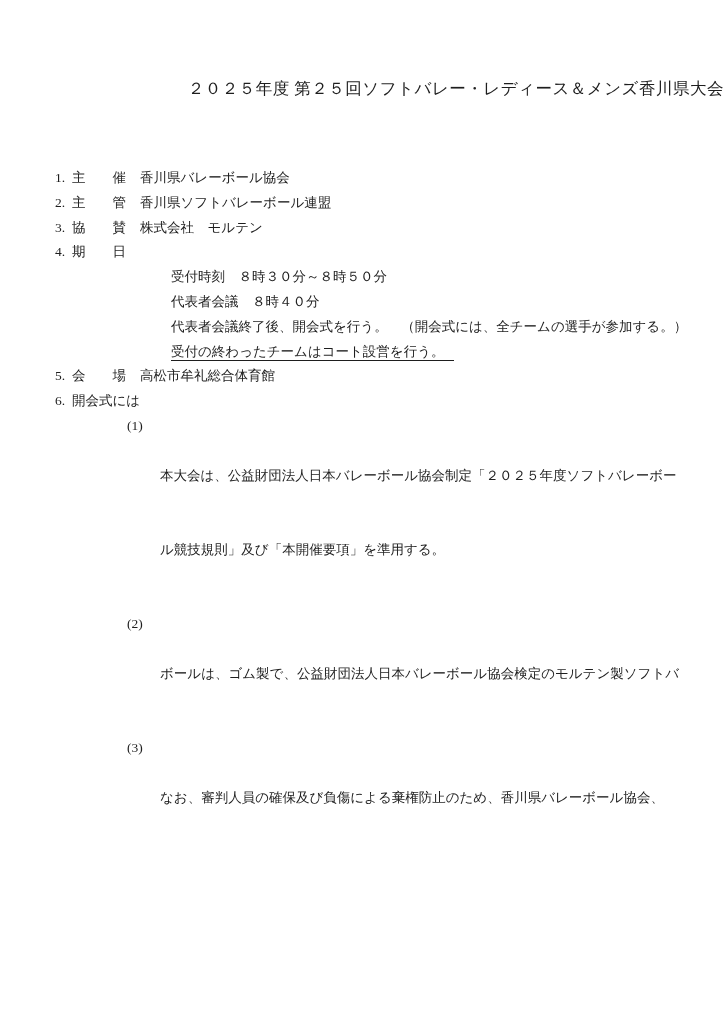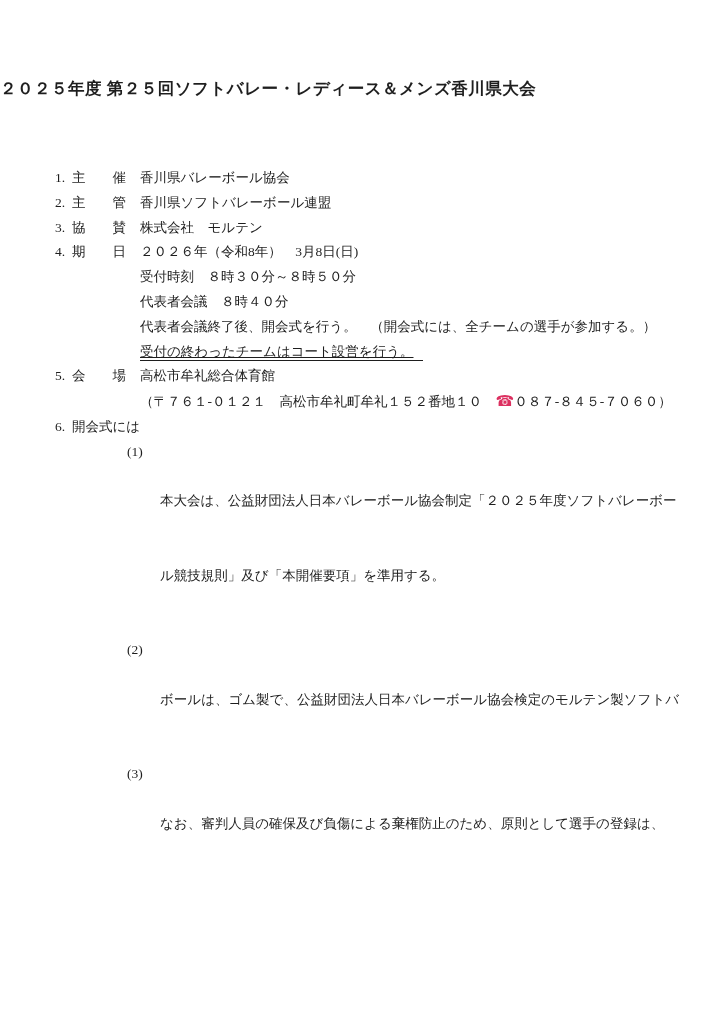--- a/index.html
+++ b/index.html
@@ -6,45 +6,44 @@
   .page {
     position:relative;
     width:724px; height:1024px;
     background:#ffffff;
     color:#1e1e1e;
     font-family:"Liberation Serif","DejaVu Serif",serif;
     overflow:hidden;
   }
   .title {
     margin:76px 0 0 0;
-    text-align:left;
+    text-align:right;
     font-size:16.5px;
-    font-weight:bold;
+    font-weight:normal;
     line-height:26px;
     letter-spacing:0.5px;
     white-space:pre;
   }
   .content {
     margin:64px 0 0 55px;
     font-size:13.5px;
     line-height:24.8px;
   }
   .row { display:flex; }
   .num-col  { width:17px; flex:none; }
   .label-col{ width:68px; flex:none; white-space:pre; }
   .value    { white-space:pre; }
-  .indent-sub { margin-left:85px; white-space:pre; }
+  .indent-sub { margin-left:116px; white-space:pre; }
   .rule { display:flex; }
   .rule .rnum { margin-left:72px; width:33px; flex:none; }
   .rule .rtext { white-space:pre; }
   .rule .rtext div { white-space:pre; }
   .underlined {
     border-bottom:1.3px solid currentColor;
     padding-bottom:1px;
-    text-decoration:underline;
   }
   .ext-underline { padding-right:10px; }
   .phone-icon {
     color:#dc3060;
     font-size:15px;
     font-family:"DejaVu Sans",sans-serif;
   }
   .inline-seg { white-space:pre; }
 </style>
 </head>
@@ -70,33 +69,31 @@
 
     <div class="row">
       <span class="num-col">3.</span>
       <span class="label-col">協　　賛</span>
       <span class="value">株式会社　モルテン</span>
     </div>
 
     <div class="row">
       <span class="num-col">4.</span>
       <span class="label-col">期　　日</span>
-      <span class="value">２０２６年（令和8年）　3月8日(日)</span>
     </div>
     <div class="indent-sub">受付時刻　８時３０分～８時５０分</div>
     <div class="indent-sub">代表者会議　８時４０分</div>
     <div class="indent-sub">代表者会議終了後、開会式を行う。　（開会式には、全チームの選手が参加する。）</div>
     <div class="indent-sub"><span class="underlined ext-underline inline-seg">受付の終わったチームはコート設営を行う。</span></div>
 
     <div class="row">
       <span class="num-col">5.</span>
       <span class="label-col">会　　場</span>
       <span class="value">高松市牟礼総合体育館</span>
     </div>
-    <div class="indent-sub"><span class="inline-seg">（〒７６１-０１２１　高松市牟礼町牟礼１５２番地１０　</span><span class="phone-icon">☎</span><span class="inline-seg">０８７-８４５-７０６０）</span></div>
 
     <div class="row">
       <span class="num-col">6.</span>
       <span class="label-col">開会式には</span>
     </div>
 
     <div class="rule">
       <span class="rnum">(1)</span>
       <span class="rtext">
         <div>本大会は、公益財団法人日本バレーボール協会制定「２０２５年度ソフトバレーボー</div>
@@ -107,19 +104,19 @@
     <div class="rule">
       <span class="rnum">(2)</span>
       <span class="rtext">
         <div>ボールは、ゴム製で、公益財団法人日本バレーボール協会検定のモルテン製ソフトバ</div>
       </span>
     </div>
 
     <div class="rule">
       <span class="rnum">(3)</span>
       <span class="rtext">
-        <div>なお、審判人員の確保及び負傷による棄権防止のため、原則として選手の登録は、</div>
+        <div>なお、審判人員の確保及び負傷による棄権防止のため、香川県バレーボール協会、</div>
         
       </span>
     </div>
 
   </div>
 </div>
 
 </body></html>

